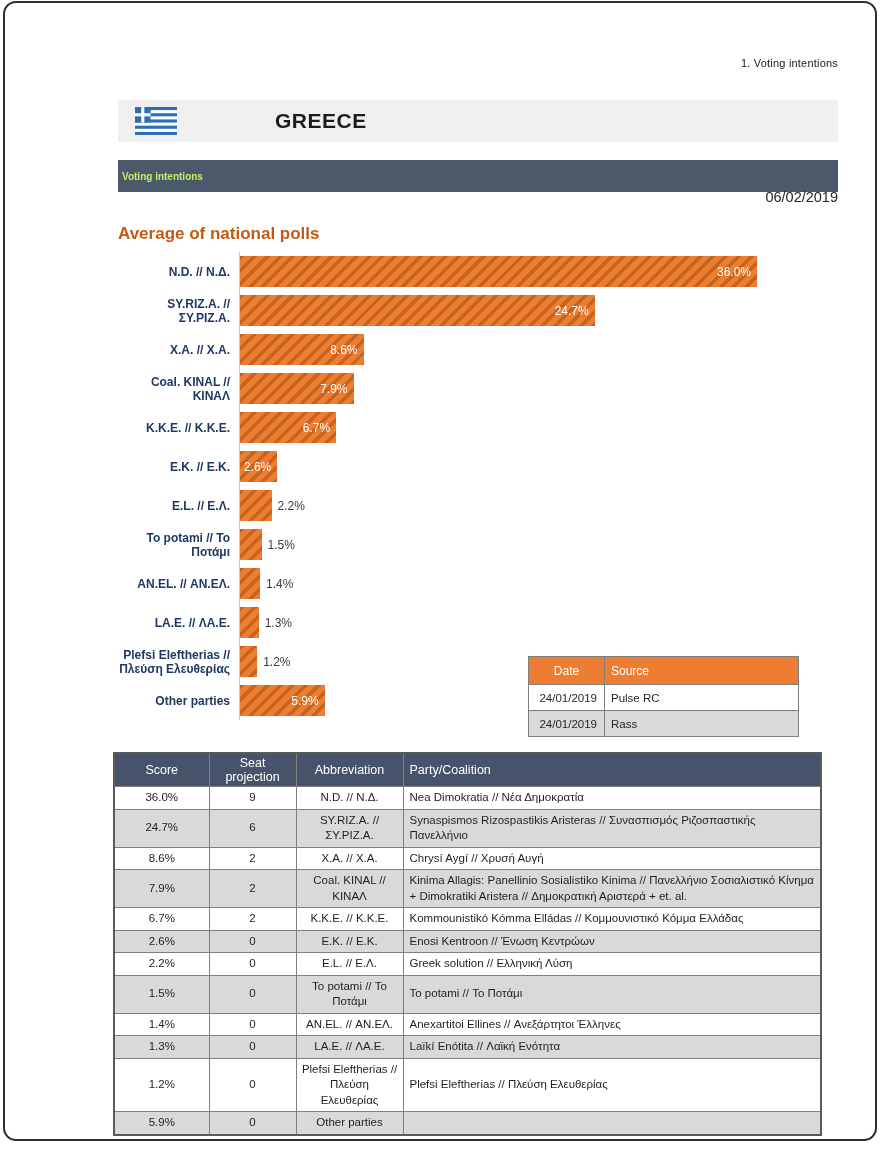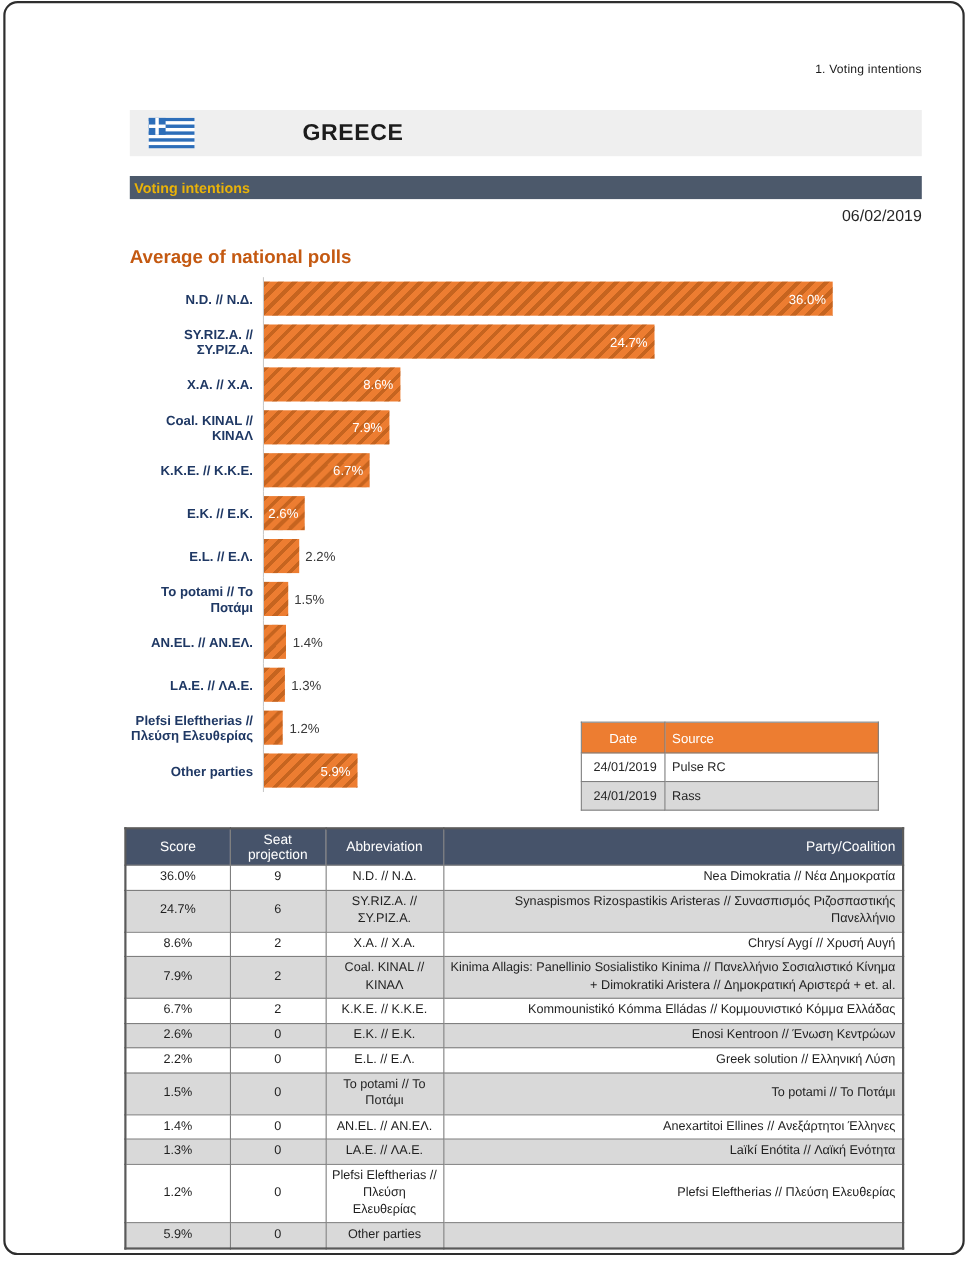--- a/index.html
+++ b/index.html
@@ -20,22 +20,22 @@
   .country-band{
     position:absolute;left:118px;top:100px;width:720px;height:42px;
     background:#efefef;display:flex;align-items:center;
   }
   .flag{position:absolute;left:17px;top:7px;width:42px;height:28px;display:block;line-height:0;}
   .country-name{
     position:absolute;left:157px;top:9px;
     font-size:21px;font-weight:bold;color:#1c1c1c;letter-spacing:.5px;
   }
   .section-band{
-    position:absolute;left:118px;top:160px;width:720px;height:21px;
-    background:#4c596b;color:#eab308;font-size:13px;font-weight:bold;
+    position:absolute;left:118px;top:160px;width:720px;height:32px;
+    background:#4c596b;color:#bef264;font-size:10px;font-weight:bold;
     display:flex;align-items:center;padding-left:4px;box-sizing:border-box;
   }
   .date-label{
     position:absolute;top:189px;right:42px;
     font-size:14.5px;color:#262626;
   }
   .chart-title{
     position:absolute;left:118px;top:224px;
     font-size:17px;font-weight:bold;color:#c45911;
   }
@@ -88,21 +88,21 @@
   }
   .results th,.results td{border:1px solid #7f7f7f;box-sizing:border-box;}
   .results thead th{
     background:#46536a;color:#ffffff;font-weight:normal;font-size:12.5px;
     height:31px;padding:2px 4px;
   }
   .results .col-score{width:95px;}
   .results .col-seat{width:87px;}
   .results .col-abbr{width:107px;}
   .results .col-party{width:418px;}
-  .results thead th.left, .results td.left{text-align:right;padding-left:6px;padding-right:6px;}
+  .results thead th.left, .results td.left{text-align:left;padding-left:6px;padding-right:6px;}
   .results td{text-align:center;padding:3px 4px;line-height:15.5px;}
   .results tbody tr:nth-child(even) td{background:#d9d9d9;}
   .results tbody tr:nth-child(odd) td{background:#ffffff;}
 </style>
 </head>
 <body>
 
 <div class="page-frame"></div>
 
 <div class="corner-label">1. Voting intentions</div>

